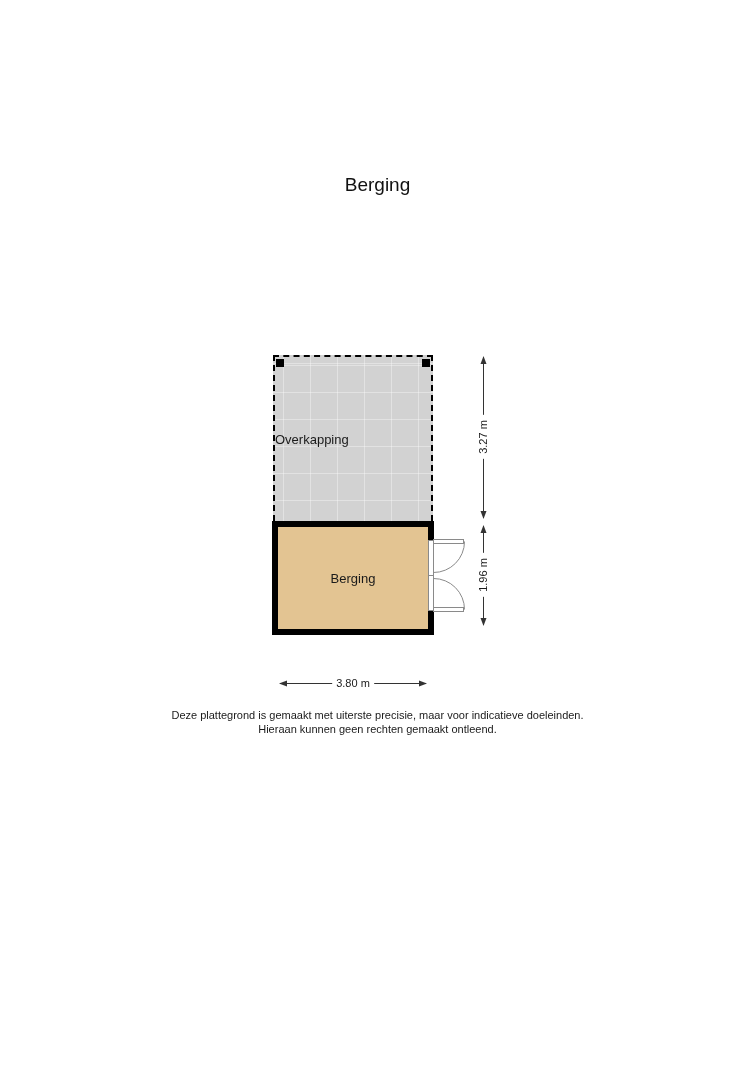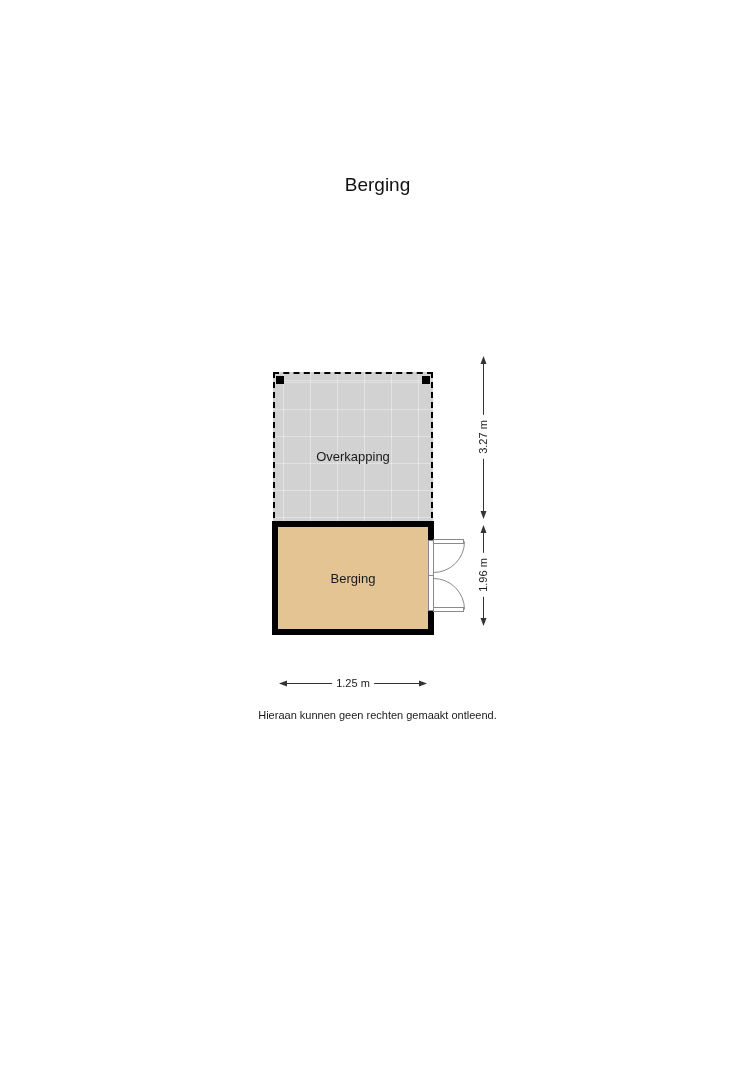--- a/index.html
+++ b/index.html
@@ -25,21 +25,21 @@
     left: 273px; top: 355px;
     width: 160px; height: 166px;
     box-sizing: border-box;
     border: 2px dashed #000;
     border-bottom: none;
     background-color: #d2d2d2;
     background-image:
       repeating-linear-gradient(0deg,  rgba(255,255,255,0.35) 0 1px, rgba(255,255,255,0) 1px 27px),
       repeating-linear-gradient(90deg, rgba(255,255,255,0.35) 0 1px, rgba(255,255,255,0) 1px 27px);
     background-position: 8px 7px;
-    display: flex; align-items: center; justify-content: center; margin-top: 17px;
+    display: flex; align-items: center; 
   }
   .room-label {
     font-size: 13px;
     color: #1a1a1a;
     white-space: nowrap;
   }
   .corner-post {
     position: absolute;
     width: 8px; height: 8px;
     background: #000;
@@ -125,18 +125,19 @@
 
     <g stroke="#333" stroke-width="1" fill="#333">
       <line x1="280" y1="683.5" x2="426" y2="683.5"></line>
       <path d="M 279 683.5 L 287 680.5 L 287 686.5 Z" stroke="none"></path>
       <path d="M 427 683.5 L 419 680.5 L 419 686.5 Z" stroke="none"></path>
     </g>
   </svg>
 
   <div class="dim-label vertical" style="left:483px; top:437px;">3.27 m</div>
   <div class="dim-label vertical" style="left:483px; top:575px;">1.96 m</div>
-  <div class="dim-label" style="left:353px; top:683px;">1.25 m</div>
+  <div class="dim-label" style="left:353px; top:683px;">3.80 m</div>
 </div>
 
 <div class="disclaimer">
+  <div>Deze plattegrond is gemaakt met uiterste precisie, maar voor indicatieve doeleinden.</div>
   <div>Hieraan kunnen geen rechten gemaakt ontleend.</div>
 </div>
 
 </body></html>

